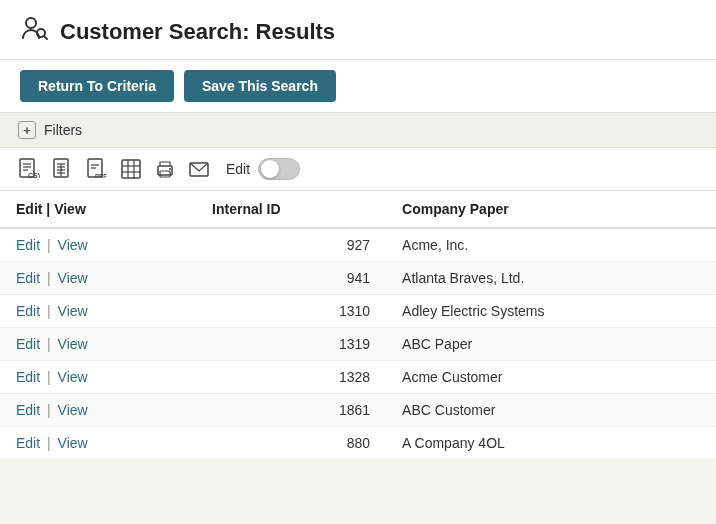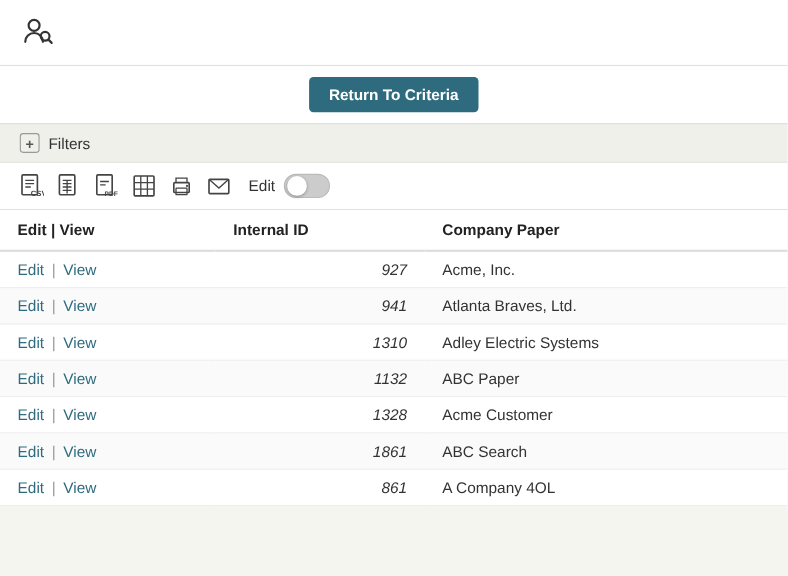--- a/index.html
+++ b/index.html
@@ -28,25 +28,23 @@
     }
 
     .header-title {
       font-size: 22px;
       font-weight: bold;
       color: #222;
     }
 
     .toolbar {
       display: flex;
-      align-items: center;
       padding: 10px 20px;
       background: #fff;
       gap: 10px;
-      flex-direction: column;
     }
 
     .btn-primary {
       background: #2e6b7e;
       color: #fff;
       border: none;
       padding: 8px 18px;
       border-radius: 4px;
       font-size: 14px;
       font-weight: bold;
@@ -151,21 +149,20 @@
     .results-table td {
       padding: 8px 16px;
       border-bottom: 1px solid #eee;
       font-size: 14px;
       vertical-align: middle;
     }
 
     .results-table td.right-align {
       text-align: right;
       color: #333;
-      font-style: italic;
     }
 
     .results-table tr:nth-child(even) td {
       background: #fafafa;
     }
 
     .link-blue {
       color: #2e6b7e;
       text-decoration: none;
       cursor: pointer;
@@ -186,24 +183,26 @@
 
 <div class="header">
   <span class="header-icon">
     <svg width="28" height="28" viewBox="0 0 28 28" fill="none" xmlns="http://www.w3.org/2000/svg">
       <circle cx="11" cy="9" r="5" stroke="#333" stroke-width="2" fill="none"></circle>
       <path d="M3 24c0-4.4 3.6-8 8-8s8 3.6 8 8" stroke="#333" stroke-width="2" fill="none" stroke-linecap="round"></path>
       <circle cx="21" cy="19" r="4" stroke="#333" stroke-width="2" fill="none"></circle>
       <line x1="24" y1="22" x2="27" y2="25" stroke="#333" stroke-width="2" stroke-linecap="round"></line>
     </svg>
   </span>
+  <span class="header-title">Customer Search: Results</span>
 </div>
 
 <div class="toolbar">
   <button class="btn-primary">Return To Criteria</button>
+  <button class="btn-primary">Save This Search</button>
 </div>
 
 <div class="filters-bar">
   <span class="filters-bar-icon">+</span>
   <span>Filters</span>
 </div>
 
 <div class="export-toolbar">
 
   <span class="export-icon" title="Export CSV">
@@ -289,32 +288,32 @@
         <td class="right-align">941</td>
         <td>Atlanta Braves, Ltd.</td>
       </tr>
       <tr>
         <td class="edit-view-cell"><a class="link-blue" href="#">Edit</a><span class="link-separator"> | </span><a class="link-blue" href="#">View</a></td>
         <td class="right-align">1310</td>
         <td>Adley Electric Systems</td>
       </tr>
       <tr>
         <td class="edit-view-cell"><a class="link-blue" href="#">Edit</a><span class="link-separator"> | </span><a class="link-blue" href="#">View</a></td>
-        <td class="right-align">1132</td>
+        <td class="right-align">1319</td>
         <td>ABC Paper</td>
       </tr>
       <tr>
         <td class="edit-view-cell"><a class="link-blue" href="#">Edit</a><span class="link-separator"> | </span><a class="link-blue" href="#">View</a></td>
         <td class="right-align">1328</td>
         <td>Acme Customer</td>
       </tr>
       <tr>
         <td class="edit-view-cell"><a class="link-blue" href="#">Edit</a><span class="link-separator"> | </span><a class="link-blue" href="#">View</a></td>
         <td class="right-align">1861</td>
-        <td>ABC Search</td>
-      </tr>
-      <tr>
-        <td class="edit-view-cell"><a class="link-blue" href="#">Edit</a><span class="link-separator"> | </span><a class="link-blue" href="#">View</a></td>
-        <td class="right-align">861</td>
+        <td>ABC Customer</td>
+      </tr>
+      <tr>
+        <td class="edit-view-cell"><a class="link-blue" href="#">Edit</a><span class="link-separator"> | </span><a class="link-blue" href="#">View</a></td>
+        <td class="right-align">880</td>
         <td>A Company 4OL</td>
       </tr>
     </tbody>
 </table>
 
 </body></html>

